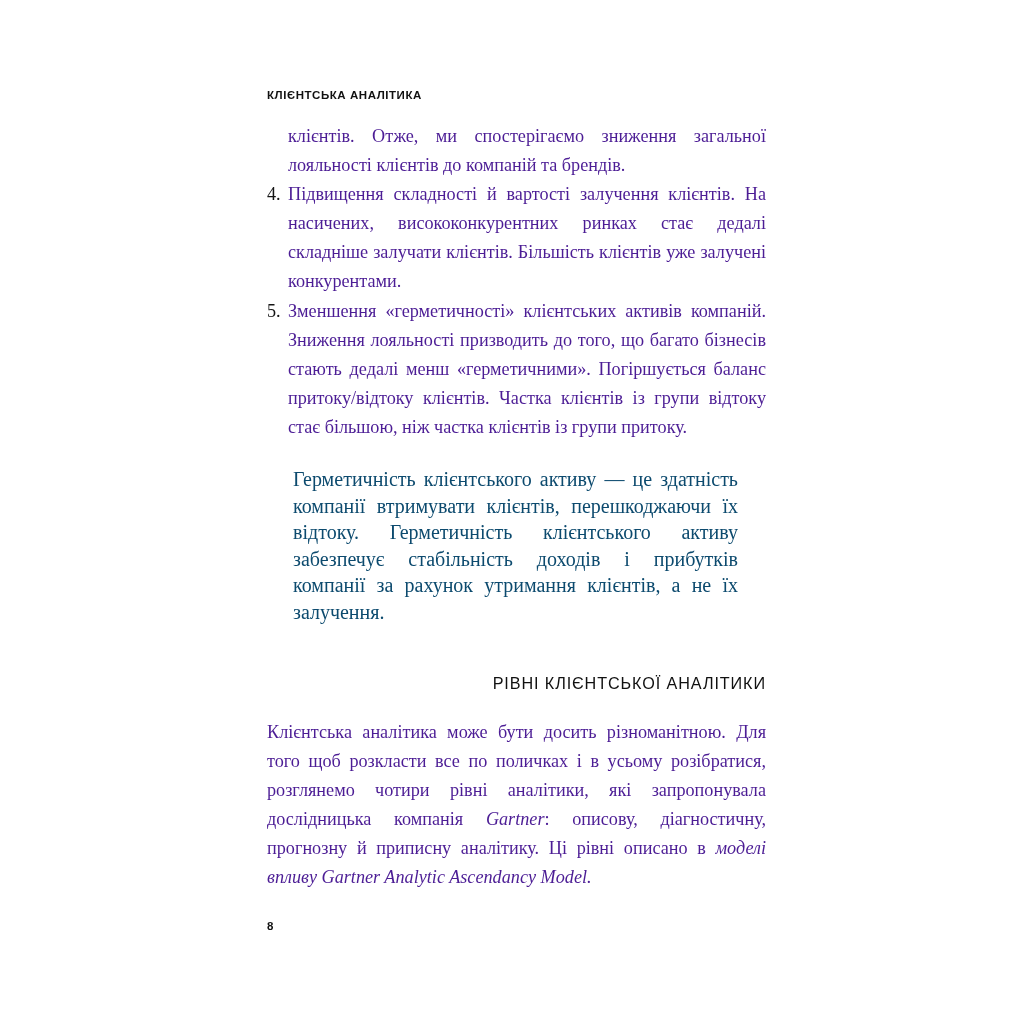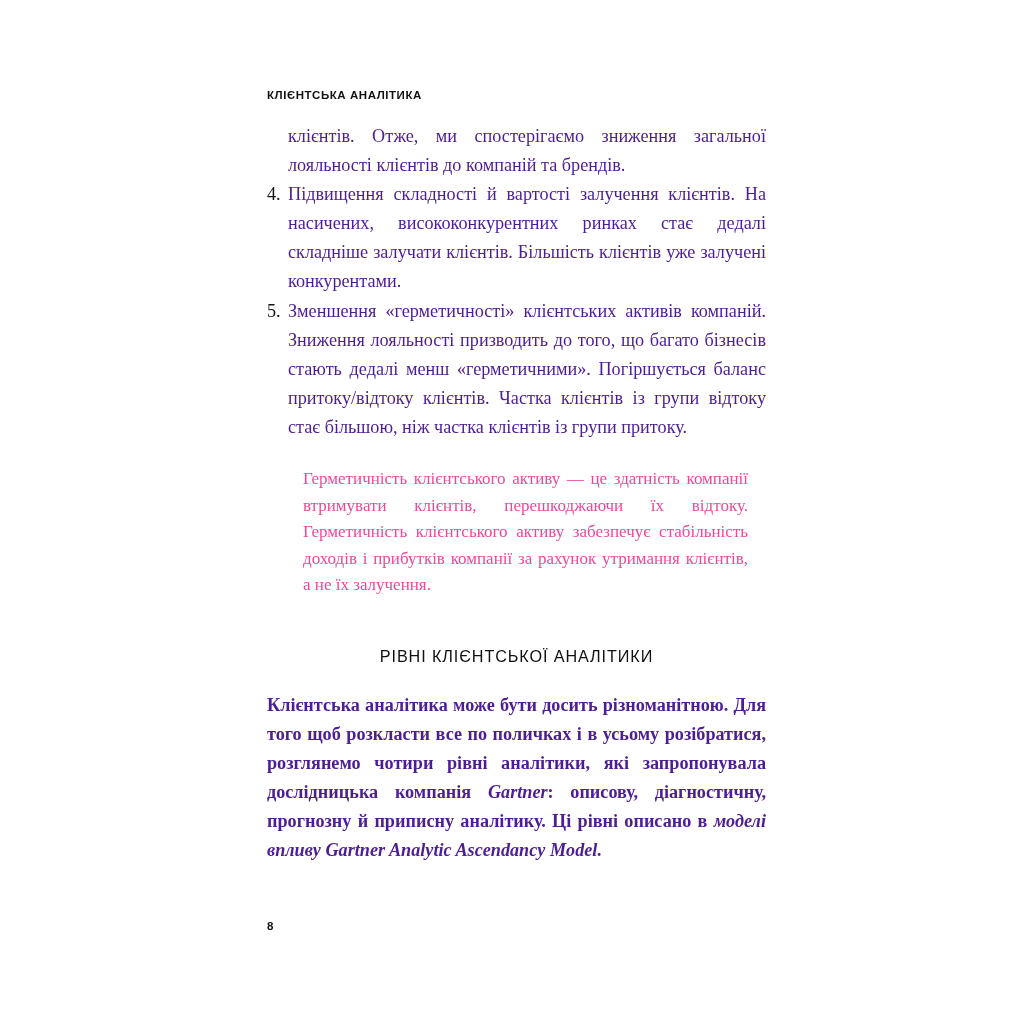--- a/index.html
+++ b/index.html
@@ -82,50 +82,49 @@
   }
   .list-body {
     width: 478px;
   }
   .lead-in {
     font-weight: 400;
   }
 
   
   .callout {
-    margin: 24px 0 0 36px;
+    margin: 24px 0 0 26px;
     width: 445px;
-    font-size: 17px;
+    font-size: 20px;
     line-height: 26.6px;
     text-align: justify;
-    color: #ec4899;
+    color: #0c4a6e;
   }
 
   
   .para {
     margin: 31px 0 0 0;
     width: 499px;
   }
 
   
   .section-heading {
     margin: 47px 0 4px 0;
     font-family: "Liberation Sans", "DejaVu Sans", sans-serif;
     font-weight: 400;
     font-size: 16.2px;
     letter-spacing: 0.9px;
     color: #111111;
     line-height: 20px;
-    text-align: center;
+    text-align: right;
   }
 
   .para-after-heading {
     margin: 25px 0 0 0;
     width: 499px;
-    font-weight: bold;
   }
 
   em.it {
     font-style: italic;
   }
 
   
   .folio {
     position: absolute;
     left: 267px;

